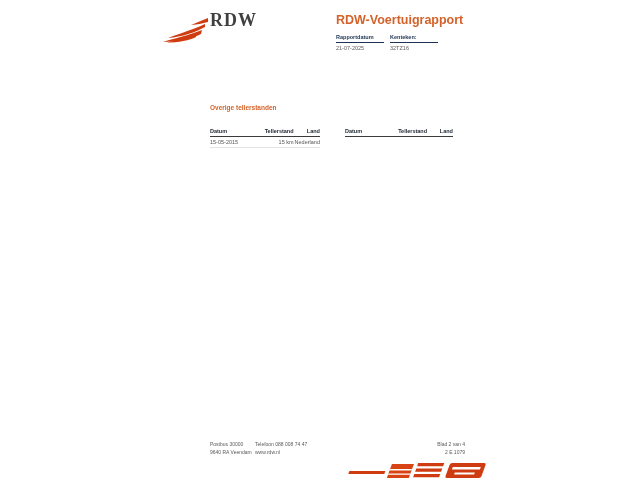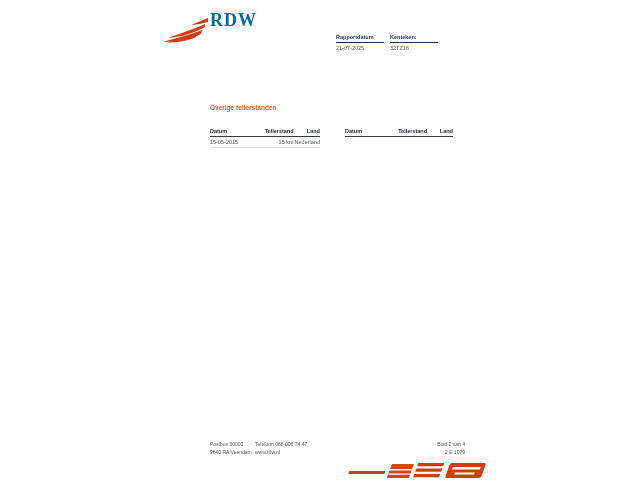--- a/index.html
+++ b/index.html
@@ -4,21 +4,21 @@
 <style>
   * { margin:0; padding:0; box-sizing:border-box; }
   html,body { width:640px; height:480px; background:#ffffff; overflow:hidden;
               font-family:"Liberation Sans", sans-serif; }
   #page { position:relative; width:640px; height:480px; background:#ffffff; }
 
   
   .eagle { position:absolute; left:162px; top:16px; width:46px; height:27px; }
   .wordmark { position:absolute; left:210px; top:10px;
               font-family:"Liberation Serif", serif; font-weight:bold;
-              font-size:18px; letter-spacing:1px; color:#0369a1; }
+              font-size:18px; letter-spacing:1px; color:#404040; }
   .report-title { position:absolute; left:336px; top:13px;
                   font-size:12.5px; font-weight:bold; color:#d4622a; }
   .fields { position:absolute; left:336px; top:34px; display:flex; gap:6px; }
   .field { width:48px; }
   .field .lbl { font-size:5.5px; font-weight:bold; color:#1d3354;
                 padding-bottom:2px; border-bottom:1px solid #1d3354; }
   .field .val { font-size:5.5px; color:#5a5a5a; padding-top:2px; }
 
   
   .section-title { position:absolute; left:210px; top:104px;
@@ -51,20 +51,21 @@
 <div id="page">
 
   <svg class="eagle" viewBox="0 0 46 27">
     <path d="M46,2 L29,9 C36,8.4 42,7 46,6 Z" fill="#cf3c12"></path>
     <path d="M43,8 C30,14 16,18 6,22 C20,21 34,16 43,11 Z" fill="#cf3c12"></path>
     <path d="M40,14 C28,19 10,23 1,26 C14,26 30,23 39,18 Z" fill="#cf3c12"></path>
     <path d="M34,18 C24,22 12,25 5,26.5 C16,26.5 28,24.5 34,21 Z" fill="#cf3c12"></path>
   </svg>
   <div class="wordmark">RDW</div>
 
+  <div class="report-title">RDW-Voertuigrapport</div>
   <div class="fields">
     <div class="field">
       <div class="lbl">Rapportdatum</div>
       <div class="val">21-07-2025</div>
     </div>
     <div class="field">
       <div class="lbl">Kenteken:</div>
       <div class="val">32TZ16</div>
     </div>
   </div>

